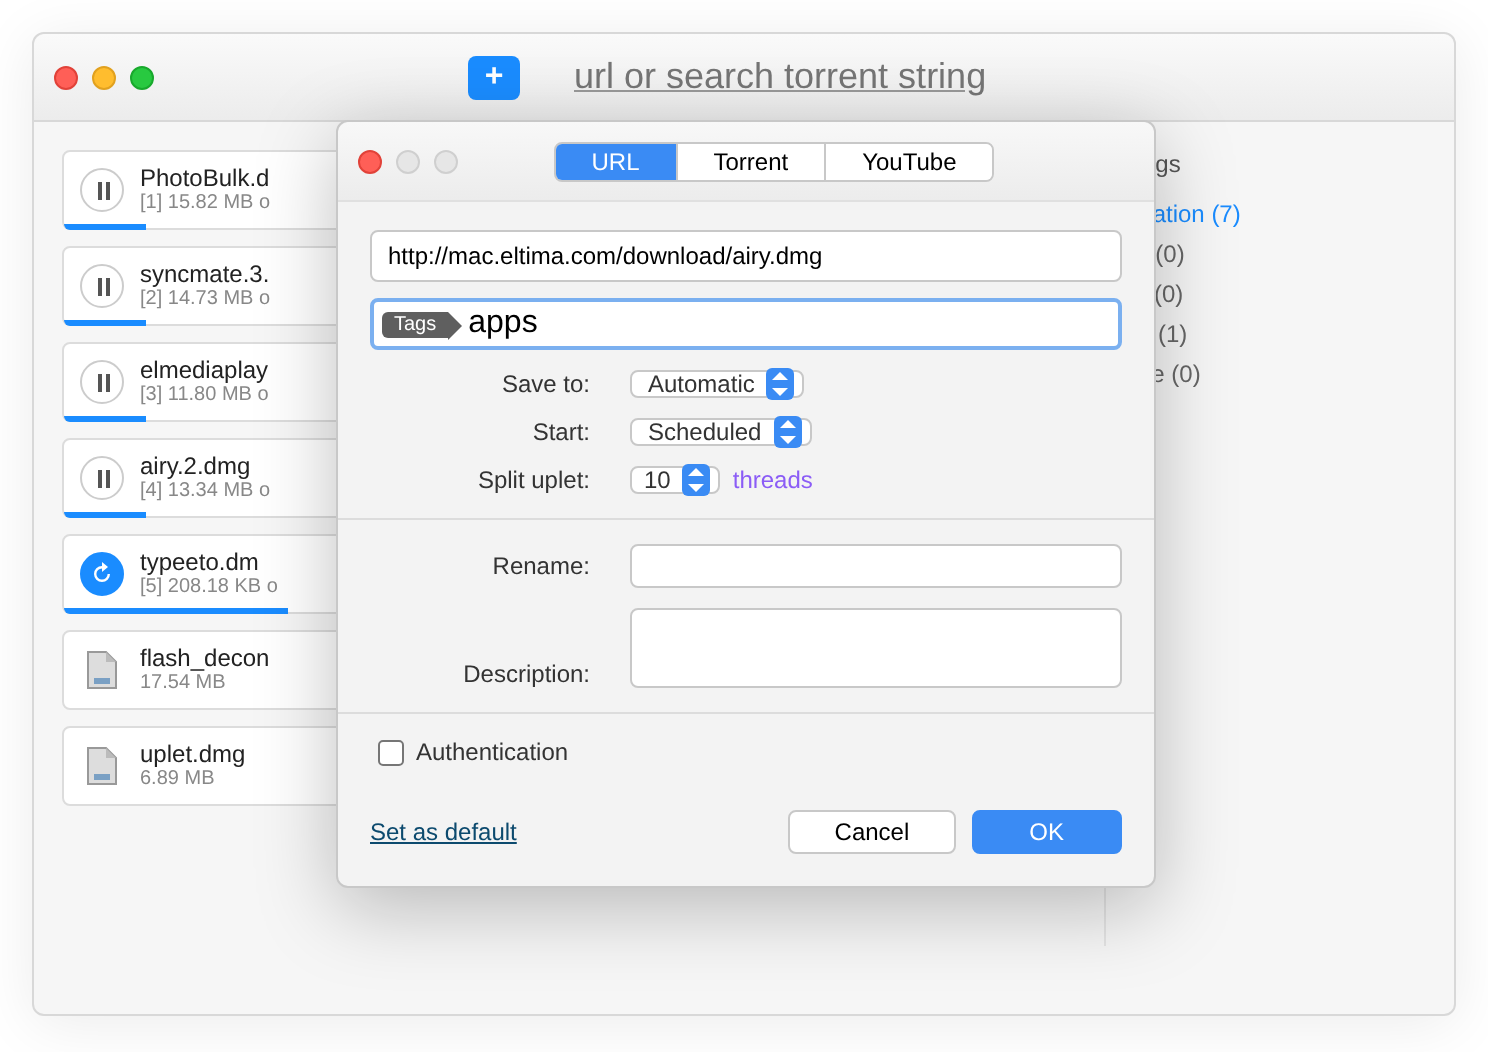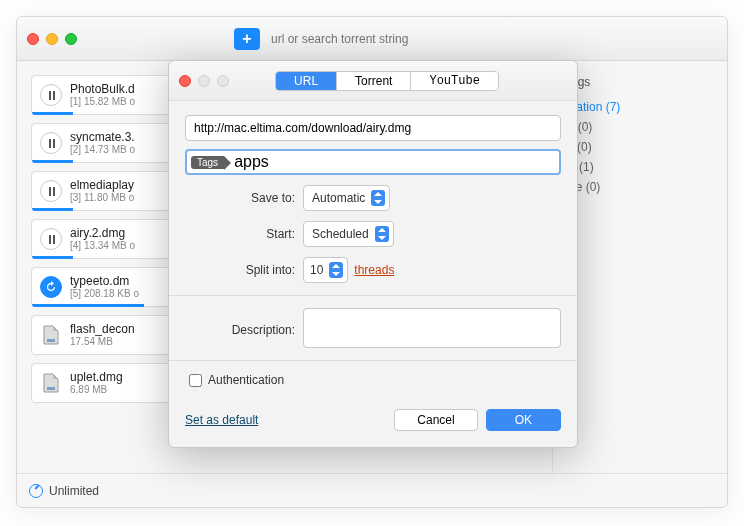--- a/index.html
+++ b/index.html
@@ -7,21 +7,21 @@
 
 .main-window { position: absolute; left: 16px; top: 16px; width: 712px; height: 492px; background: #f6f6f6; border: 1px solid #d8d8d8; border-radius: 6px; box-shadow: 0 4px 30px rgba(0,0,0,0.08); }
 .titlebar { height: 44px; background: linear-gradient(#fafafa,#ececec); border-bottom: 1px solid #d8d8d8; border-radius: 6px 6px 0 0; display: flex; align-items: center; padding: 0 10px; }
 .traffic { display: flex; gap: 7px; margin-right: 12px; }
 .dot { width: 12px; height: 12px; border-radius: 50%; }
 .dot.red { background: #ff5f57; border:1px solid #e14239;}
 .dot.yellow { background: #ffbd2e; border:1px solid #e1a11f;}
 .dot.green { background: #28c940; border:1px solid #18a92c;}
 
 .add-btn { width: 26px; height: 22px; background: #1a8cff; border-radius: 4px; display:flex; align-items:center; justify-content:center; color:#fff; font-size:16px; font-weight:bold; margin-left: 145px; }
-.search-input { flex:1; height:22px; margin-left:4px; border:1px solid transparent; background:transparent; color:#999; font-size:12px; padding:0 6px; }
+.search-input { flex:1; height:22px; margin-left:20px; border:1px solid transparent; background:transparent; color:#999; font-size:18px; padding:0 6px;text-decoration:underline; }
 
 .content { display:flex; height: calc(100% - 44px - 34px); }
 .list { flex:1; padding: 14px 10px 10px 14px; overflow:hidden; }
 .row { background:#fff; border:1px solid #dcdcdc; border-radius:4px; height:40px; margin-bottom:8px; display:flex; align-items:center; padding:0 8px; position:relative; }
 .row .icon { width:22px; height:22px; border:1px solid #ccc; border-radius:11px; display:flex; align-items:center; justify-content:center; font-size:10px; margin-right:8px; }
 .row .icon.pause::before { content:""; width:2px; height:9px; background:#555; box-shadow: 4px 0 0 #555; margin-left:-3px;}
 .row .icon.retry { background:#1a8cff; border-color:#1a8cff; }
 .row .icon.retry svg { fill:#fff; }
 .row .icon.file { border:none; }
 .row .icon.file svg { }
@@ -39,38 +39,38 @@
 .footer .speed-icon { width:14px; height:14px; border:1.5px solid #1a8cff; border-radius:50%; position:relative; margin-right:6px;}
 .footer .speed-icon::after { content:""; position:absolute; width:5px; height:1.5px; background:#1a8cff; left:5px; top:3px; transform:rotate(-45deg); transform-origin:left;}
 
 
 .modal { position:absolute; left:168px; top:60px; width:410px; background:#f3f3f3; border:1px solid #c8c8c8; border-radius:6px; box-shadow:0 10px 40px rgba(0,0,0,0.25); }
 .modal-head { height:40px; display:flex; align-items:center; padding:0 10px; border-bottom:1px solid #e0e0e0; background:linear-gradient(#f8f8f8,#ececec); border-radius:6px 6px 0 0; }
 .modal-head .traffic { margin-right: 30px;}
 .modal-head .dot.gray { background:#e6e6e6; border:1px solid #cfcfcf;}
 .seg { display:flex; border:1px solid #c8c8c8; border-radius:4px; overflow:hidden; height:20px; margin:0 auto;}
 .seg-btn { padding: 0 18px; font-size:12px; background:#fff; display:flex; align-items:center; border-right:1px solid #c8c8c8; }
-.seg-btn:last-child { border-right:none;font-family:Liberation Mono, monospace; }
+.seg-btn:last-child { border-right:none; }
 .seg-btn.active { background:#3a8bf4; color:#fff; }
 
 .modal-body { padding: 14px 16px 12px; font-size:12px; color:#333; }
 .url-field { width:100%; height:26px; border:1px solid #c8c8c8; border-radius:4px; padding:0 8px; font-size:12px; background:#fff; }
 .tags-field { margin-top:8px; height:26px; border:2px solid #7bb0f0; border-radius:4px; background:#fff; display:flex; align-items:center; padding:0 4px;}
 .tags-label { background:#5f5f5f; color:#fff; font-size:10px; padding:1px 6px 1px 6px; border-radius:3px 0 0 3px; position:relative; margin-right:10px;}
 .tags-label::after { content:""; position:absolute; right:-7px; top:0; width:0; height:0; border-top:7px solid transparent; border-bottom:7px solid transparent; border-left:7px solid #5f5f5f;}
 .tags-field input { border:none; outline:none; font-size:16px; flex:1; }
 
 .form-row { display:flex; align-items:center; margin-top:10px; }
-.form-row label { width:110px; text-align:right; margin-right:8px; font-size:12px; color:#333;}
-.select { height:26px; background:#fff; border:1px solid #c8c8c8; border-radius:4px; display:flex; align-items:center; padding:0 4px 0 8px; font-size:12px; }
+.form-row label { width:110px; text-align:right; margin-right:20px; font-size:12px; color:#333;}
+.select { height:14px; background:#fff; border:1px solid #c8c8c8; border-radius:4px; display:flex; align-items:center; padding:0 4px 0 8px; font-size:12px; }
 .select .caret { width:14px; height:16px; background:#3a8bf4; border-radius:3px; margin-left:6px; position:relative;}
 .select .caret::before, .select .caret::after { content:""; position:absolute; left:3px; width:0; height:0; border-left:4px solid transparent; border-right:4px solid transparent;}
 .select .caret::before { top:2px; border-bottom:4px solid #fff;}
 .select .caret::after { bottom:2px; border-top:4px solid #fff;}
-.threads-lbl { margin-left:6px; font-size:12px; color:#c2410c;text-decoration:underline; }
+.threads-lbl { margin-left:6px; font-size:12px; color:#8b5cf6; }
 
 .text-input { flex:1; height:22px; border:1px solid #c8c8c8; border-radius:4px; background:#fff; padding:0 6px;}
 .textarea { flex:1; height:40px; border:1px solid #c8c8c8; border-radius:4px; background:#fff;}
 
 .divider { height:1px; background:#dcdcdc; margin:12px -16px; }
 .checkbox-row { display:flex; align-items:center; gap:6px; padding: 0 0 4px 4px; }
 .checkbox-row input { width:13px; height:13px; }
 
 .modal-foot { display:flex; align-items:center; padding: 6px 16px 16px; }
 .set-default { font-size:12px; text-decoration:underline; color:#0c4a6e; }
@@ -180,24 +180,20 @@
           <div class="tag-item">
             <span>er (1)</span>
           </div>
           <div class="tag-item">
             <span>ure (0)</span>
           </div>
         </div>
     </div>
   </div>
 
-  <div class="footer">
-    <div class="speed-icon"></div>
-    <span>Unlimited</span>
-  </div>
 </div>
 
 <div class="modal">
   <div class="modal-head">
     <div class="traffic">
       <div class="dot red"></div>
       <div class="dot gray"></div>
       <div class="dot gray"></div>
     </div>
     <div class="seg">
@@ -223,31 +219,35 @@
       </div>
     </div>
     <div class="form-row">
       <label>Start:</label>
       <div class="select">
         <span>Scheduled</span>
           <div class="caret"></div>
       </div>
     </div>
     <div class="form-row">
-      <label>Split into:</label>
+      <label>Split uplet:</label>
       <div class="select" style="padding-left:6px">
         <span>10</span>
           <div class="caret"></div>
       </div>
       <span class="threads-lbl">threads</span>
     </div>
 
     <div class="divider"></div>
 
-    <div class="form-row" style="align-items:center">
+    <div class="form-row">
+      <label>Rename:</label>
+      <input class="text-input" style="">
+    </div>
+    <div class="form-row" style="align-items:flex-end">
       <label style="padding-top:3px">Description:</label>
       <div class="textarea"></div>
     </div>
 
     <div class="divider"></div>
 
     <div class="checkbox-row">
       <input type="checkbox" style="">
       <span>Authentication</span>
     </div>

